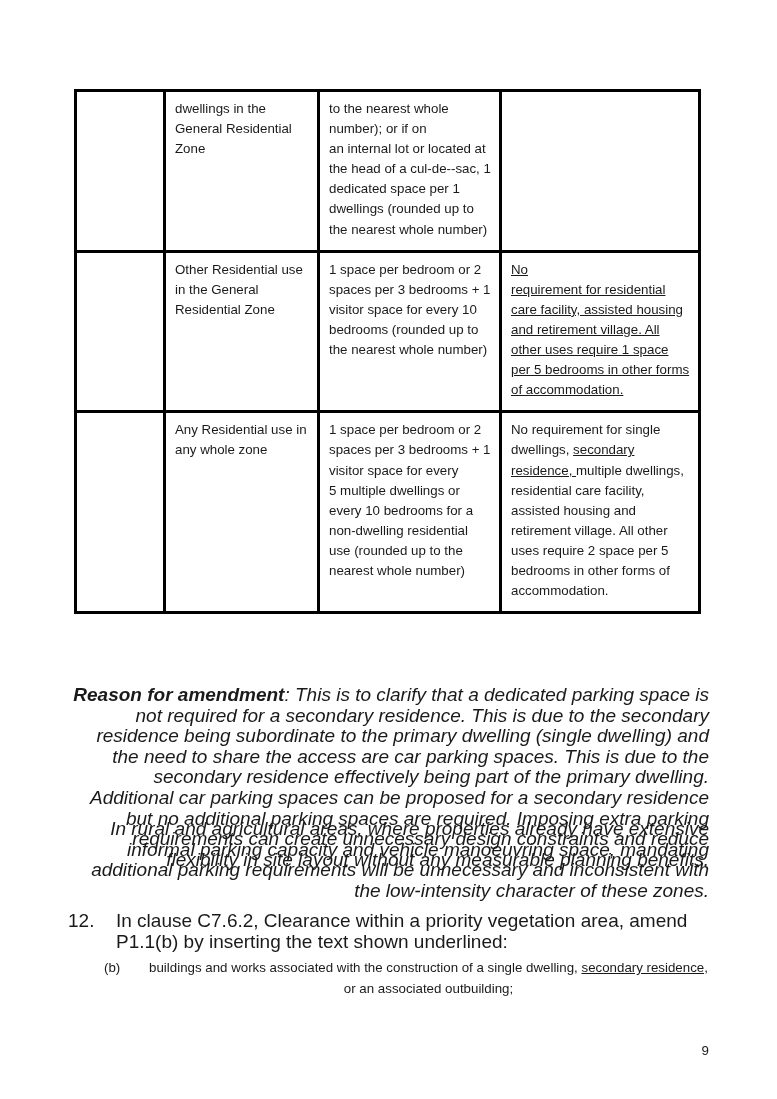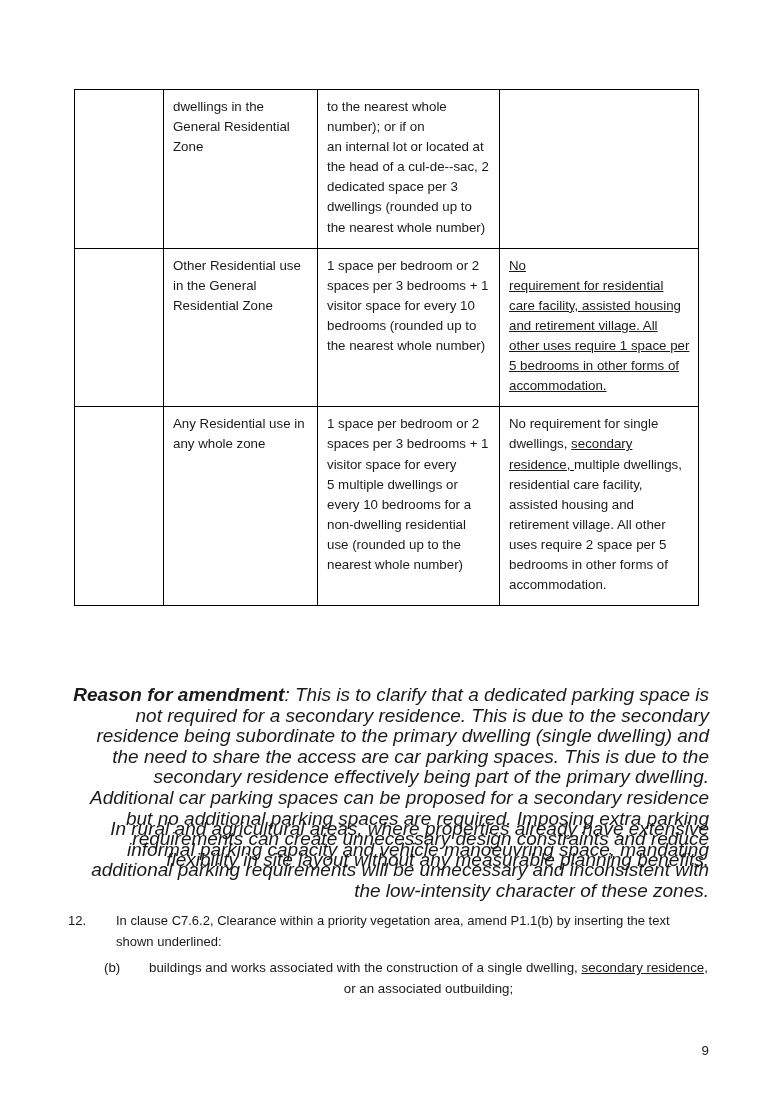--- a/index.html
+++ b/index.html
@@ -27,21 +27,21 @@
   
   .amend-table {
     position: absolute;
     left: 74px;
     top: 89px;
     width: 624px;
     border-collapse: collapse;
     table-layout: fixed;
   }
   .amend-table td {
-    border: 1px solid #000000;
+    border: 3px solid #000000;
     vertical-align: top;
     padding: 7px 8px 10px 9px;
     font-size: 13.3px;
     line-height: 20.1px;
     color: #1a1a1a;
   }
   .col-a { width: 89px; }
   .col-b { width: 154px; }
   .col-c { width: 182px; }
   .col-d { width: 199px; }
@@ -64,21 +64,21 @@
 
   .bold { font-weight: bold; }
   .u { text-decoration: underline; }
 
   
   .clause-item {
     position: absolute;
     left: 68px;
     top: 911px;
     width: 641px;
-    font-size: 13px;
+    font-size: 19px;
     line-height: 20.6px;
     color: #1a1a1a;
     display: flex;
     align-items: flex-start;
   }
   .clause-num {
     width: 40px;
     flex: 0 0 40px;
   }
   .clause-body { flex: 1 1 auto; margin-left: 8px; }
@@ -122,21 +122,21 @@
       <col class="col-a">
         <col class="col-b">
         <col class="col-c">
         <col class="col-d">
     </colgroup>
     <tbody>
       <tr>
         <td class="cell-empty"></td>
         <td>dwellings in the General Residential Zone</td>
         <td style="white-space: pre-line;">to the nearest whole number); or if on
-an internal lot or located at the head of a cul-de--sac, 2 dedicated space per 3 dwellings (rounded up to the nearest whole number)</td>
+an internal lot or located at the head of a cul-de--sac, 1 dedicated space per 1 dwellings (rounded up to the nearest whole number)</td>
         <td></td>
       </tr>
       <tr>
         <td class="cell-empty"></td>
         <td>Other Residential use in the General Residential Zone</td>
         <td style="white-space: pre-line;">1 space per bedroom or 2 spaces per 3 bedrooms + 1 visitor space for every 10 bedrooms (rounded up to the nearest whole number)</td>
         <td style="white-space: pre-line; text-decoration: underline;">No
 requirement for residential care facility, assisted housing and retirement village. All other uses require 1 space per 5 bedrooms in other forms of accommodation.</td>
       </tr>
       <tr>

